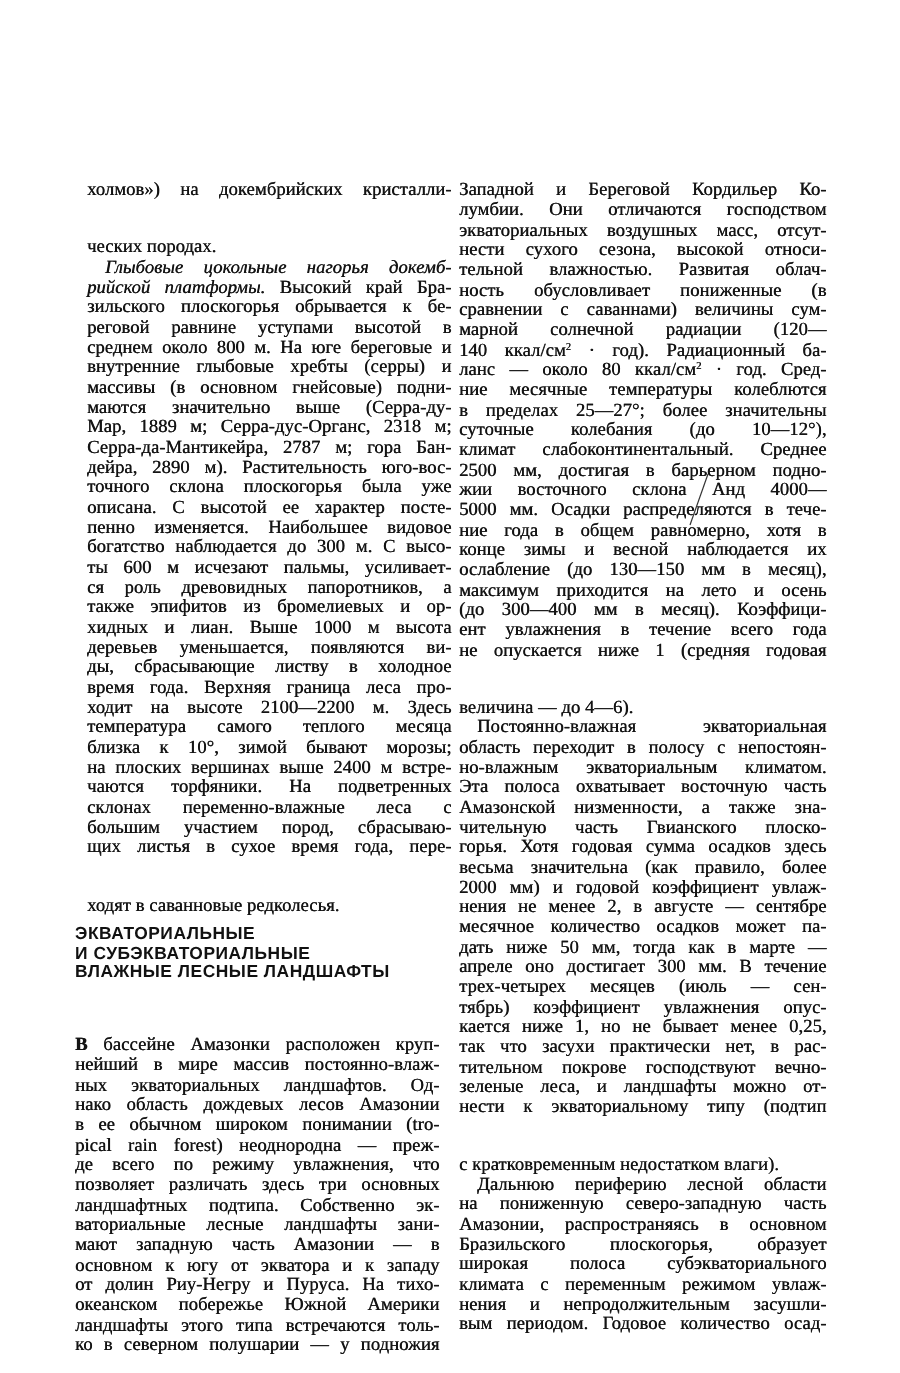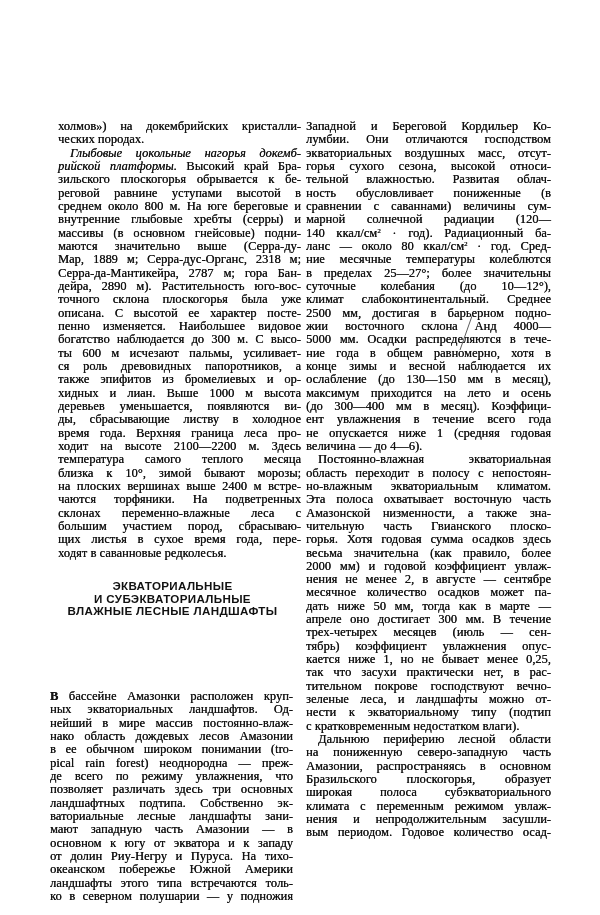--- a/index.html
+++ b/index.html
@@ -9,25 +9,25 @@
   }
   .col { position: absolute; }
   .col-left { left: 58px; top: 120px; width: 243px; }
   .col-right { left: 306px; top: 120px; width: 245px; }
   .line {
     display: block; height: 13.33px; line-height: 13.33px; font-size: 12.4px;
     white-space: nowrap; text-align: justify; text-align-last: justify;
     text-shadow: 0.25px 0 0 #141414;
     letter-spacing: 0.05px;
   }
-  .line.last { text-align-last: left; }
+  .line.last { text-align-last: left; margin-top: 25px; }
   .line.indent { padding-left: 12px; }
   .italic { font-style: italic; }
   .bold { font-weight: bold; }
-  .heading-block { position: absolute; left: 50px; top: 580px; width: 245px; text-align: center; }
+  .heading-block { position: absolute; left: 50px; top: 617px; width: 245px; }
   .heading-line {
     display: block; font-family: "Liberation Sans", sans-serif; font-weight: bold;
     font-size: 11.6px; line-height: 12.6px; height: 12.6px; white-space: nowrap;
     letter-spacing: 0.35px; color: #111;
   }
   .after-heading { position: absolute; left: 50px; top: 642px; width: 243px; margin-top: 48px; }
   sup { font-size: 7px; line-height: 0; vertical-align: 4px; }
   .artifact { position: absolute; left: 0; top: 0; pointer-events: none; }
 </style>
 </head>
@@ -74,22 +74,22 @@
 
 <div class="heading-block">
   <span class="heading-line">ЭКВАТОРИАЛЬНЫЕ</span>
   <span class="heading-line">И СУБЭКВАТОРИАЛЬНЫЕ</span>
   <span class="heading-line">ВЛАЖНЫЕ ЛЕСНЫЕ ЛАНДШАФТЫ</span>
 </div>
 
 <div class="after-heading">
   <span class="line"><span class="bold">В</span><span> бассейне Амазонки расположен круп-</span></span>
   <div id="left-p3">
+      <span class="line">нейший в мире массив постоянно-влаж-</span>
       <span class="line">ных экваториальных ландшафтов. Од-</span>
-      <span class="line">нейший в мире массив постоянно-влаж-</span>
       <span class="line">нако область дождевых лесов Амазонии</span>
       <span class="line">в ее обычном широком понимании (tro-</span>
       <span class="line">pical rain forest) неоднородна — преж-</span>
       <span class="line">де всего по режиму увлажнения, что</span>
       <span class="line">позволяет различать здесь три основных</span>
       <span class="line">ландшафтных подтипа. Собственно эк-</span>
       <span class="line">ваториальные лесные ландшафты зани-</span>
       <span class="line">мают западную часть Амазонии — в</span>
       <span class="line">основном к югу от экватора и к западу</span>
       <span class="line">от долин Риу-Негру и Пуруса. На тихо-</span>
@@ -97,21 +97,21 @@
       <span class="line">ландшафты этого типа встречаются толь-</span>
       <span class="line">ко в северном полушарии — у подножия</span>
     </div>
 </div>
 
 <div class="col col-right">
   <div id="right-p1a">
       <span class="line">Западной и Береговой Кордильер Ко-</span>
       <span class="line">лумбии. Они отличаются господством</span>
       <span class="line">экваториальных воздушных масс, отсут-</span>
-      <span class="line">горья сухого сезона, высокой относи-</span>
+      <span class="line">нести сухого сезона, высокой относи-</span>
       <span class="line">тельной влажностью. Развитая облач-</span>
       <span class="line">ность обусловливает пониженные (в</span>
       <span class="line">сравнении с саваннами) величины сум-</span>
       <span class="line">марной солнечной радиации (120—</span>
     </div>
   <span class="line"><span>140 ккал/см</span><sup>2</sup><span> · год). Радиационный ба-</span></span>
   <span class="line"><span>ланс — около 80 ккал/см</span><sup>2</sup><span> · год. Сред-</span></span>
   <div id="right-p1b">
       <span class="line">ние месячные температуры колеблются</span>
       <span class="line">в пределах 25—27°; более значительны</span>

